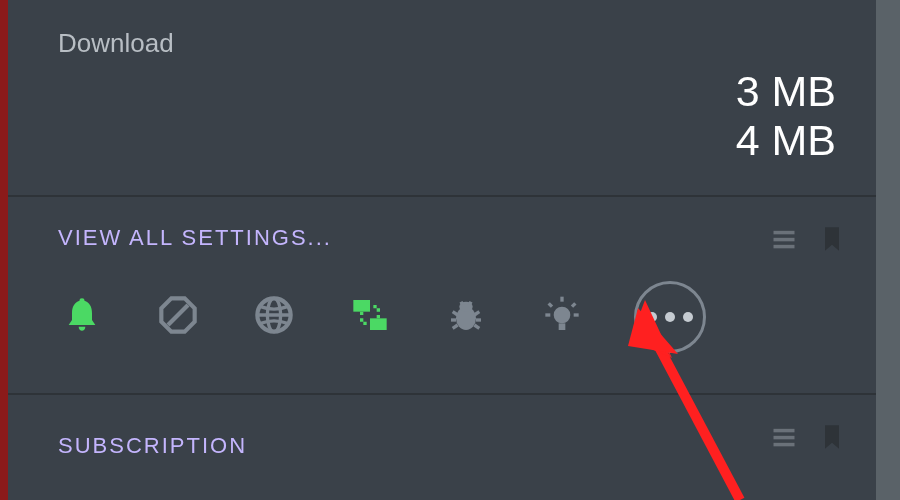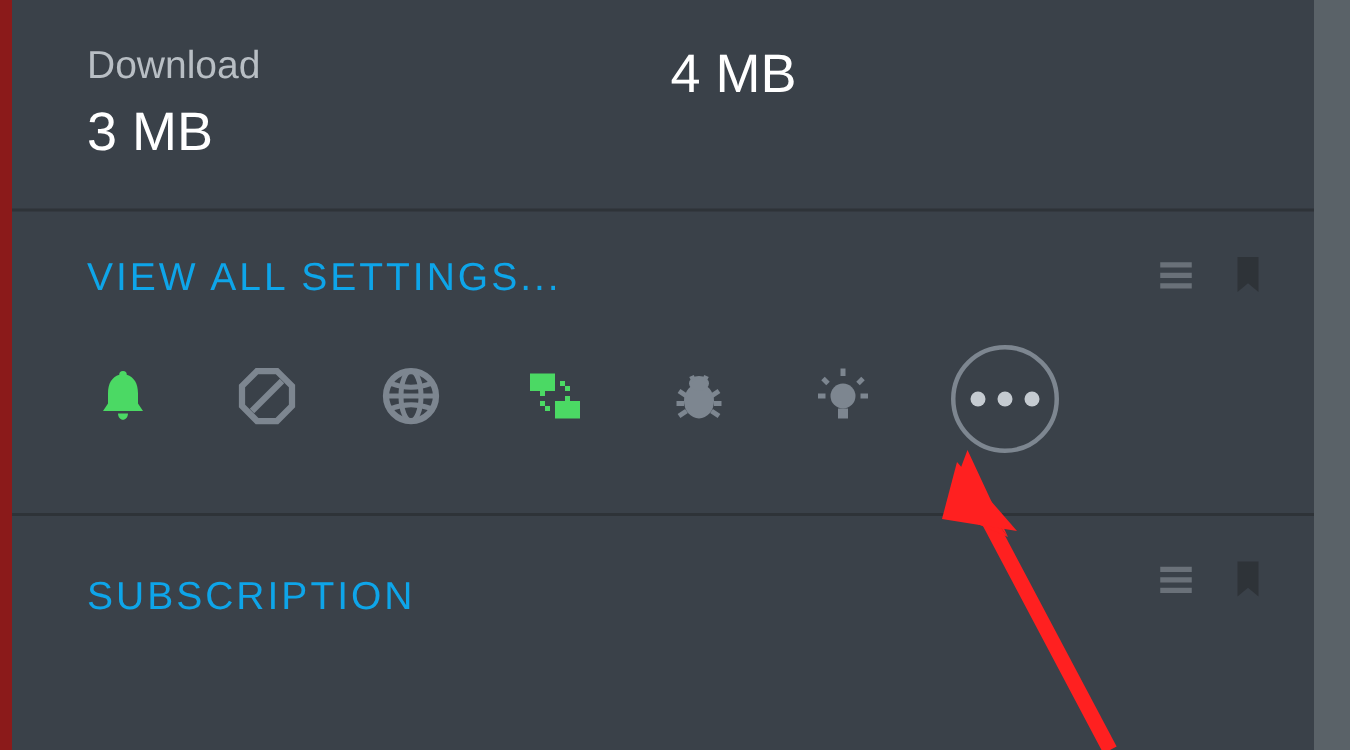--- a/index.html
+++ b/index.html
@@ -36,43 +36,45 @@
       position: absolute;
       left: 8px;
       right: 24px;
       top: 0;
       bottom: 0;
     }
     .stats-section {
       padding: 28px 40px 30px 50px;
       border-bottom: 2px solid #2e3338;
       display: flex;
+      flex-direction: column;
     }
     .stat-block {
       flex: 1;
     }
     .stat-label {
       font-size: 26px;
       color: #b8bec4;
       font-weight: 400;
       margin-bottom: 8px;
     }
     .stat-value {
-      font-size: 36px;
+      font-size: 43px;
       color: #ffffff;
       font-weight: 300;
+      text-align: right;
     }
     .settings-section {
       padding: 28px 50px 40px 50px;
       border-bottom: 2px solid #2e3338;
       position: relative;
     }
     .section-title {
-      font-size: 26px;
-      color: #0ea5e9;
+      font-size: 22px;
+      color: #c4b5fd;
       letter-spacing: 2px;
       margin-bottom: 30px;
     }
     .icon-row {
       display: flex;
       align-items: center;
       gap: 48px;
     }
     .icon-btn {
       width: 48px;

